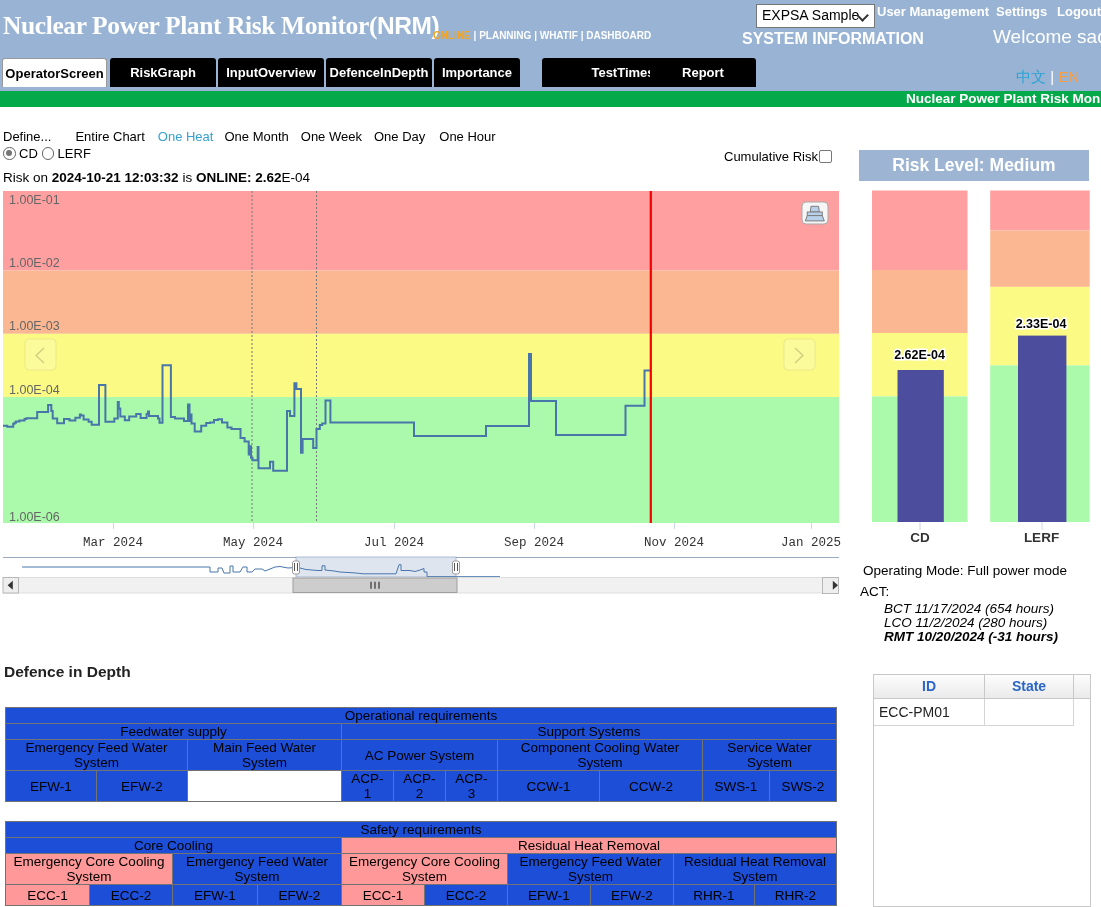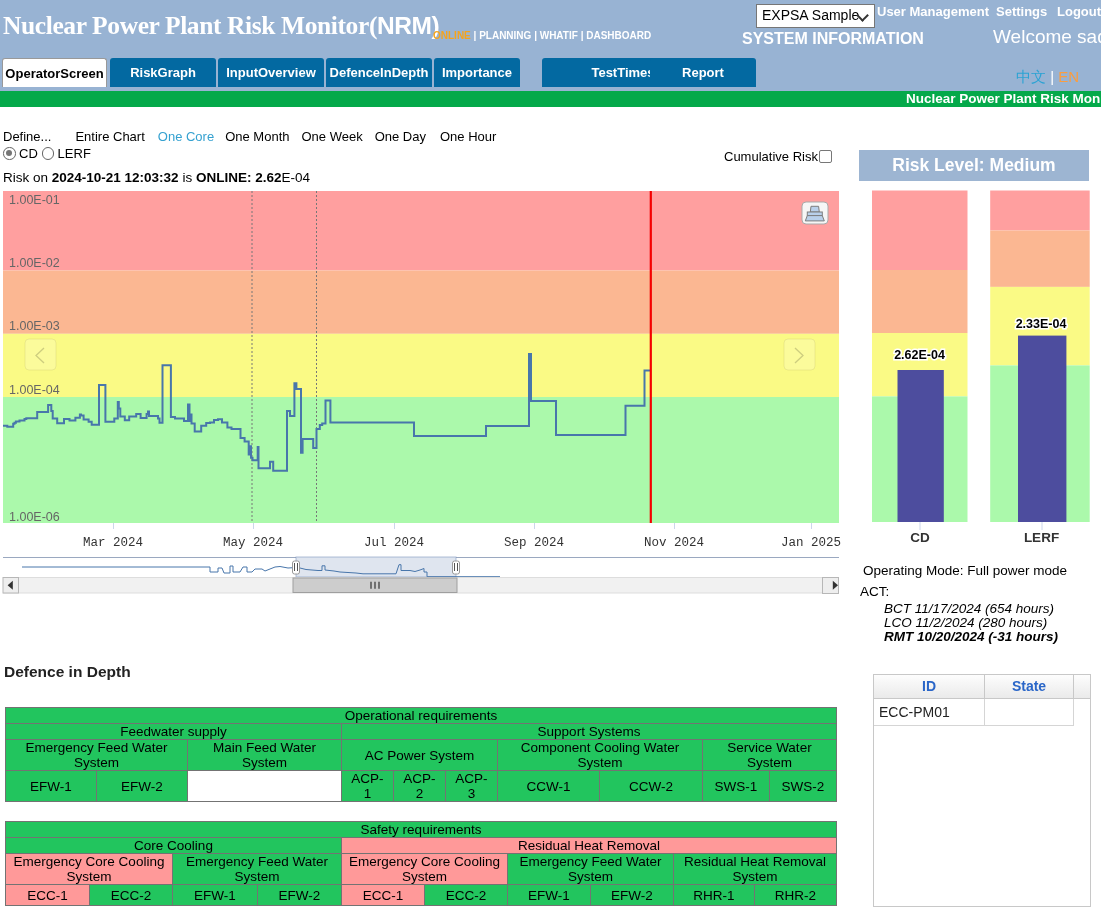--- a/index.html
+++ b/index.html
@@ -14,21 +14,21 @@
 #subln .on{color:#f5a41d;}
 #sysinf{left:742px;top:30px;font-size:16px;font-weight:bold;color:#fff;}
 #sel{left:756px;top:4px;width:112px;height:22px;background:#fff;border:1px solid #767676;
   font-size:14px;color:#000;line-height:20px;padding-left:5px;white-space:nowrap;overflow:hidden;}
 #sel .chev{position:absolute;right:7px;top:6px;width:7px;height:7px;border-right:2px solid #333;border-bottom:2px solid #333;transform:rotate(45deg);}
 #toplinks{left:0;top:4px;font-size:13px;font-weight:bold;color:#fff;white-space:nowrap;}
 #toplinks span{position:absolute;top:0;}
 #welcome{left:993px;top:26px;font-size:19px;color:#fff;white-space:nowrap;}
 .tab{top:58px;height:29px;line-height:29px;text-align:center;font-size:13px;font-weight:bold;
   border-radius:3px 3px 0 0;}
-.tabb{background:#0369a1;color:#fff;}
+.tabb{background:#000000;color:#fff;}
 .tabw{background:#fff;color:#000;border:1px solid #999;border-bottom:none;box-sizing:border-box;}
 #lang{left:1016px;top:68px;font-size:15px;color:#fff;white-space:nowrap;}
 #lang .zh{color:#2ba3d4;}
 #lang .en{color:#fb9d3f;}
 #greenbar{left:0;top:90.5px;width:1101px;height:16.5px;background:#04a94a;overflow:hidden;}
 #greenbar span{position:absolute;left:906px;top:0.5px;color:#fff;font-weight:bold;font-size:13.5px;white-space:nowrap;}
 #links{left:3px;top:129px;font-size:13px;color:#000;white-space:nowrap;}
 #links span{margin-right:0px;}
 #links .oy{color:#35a1d0;}
 #radios{left:3px;top:145.5px;font-size:13px;color:#000;}
@@ -50,21 +50,21 @@
   background:linear-gradient(#fdfdfd,#eaeaea);border-bottom:1px solid #c8c8c8;box-sizing:border-box;}
 #eqhdr div{position:absolute;top:0;height:24px;line-height:23px;text-align:center;
   font-size:14px;font-weight:bold;color:#2a66c8;border-right:1px solid #c8c8c8;box-sizing:border-box;}
 #eqrow{position:absolute;left:0;top:24px;height:27px;}
 #eqrow div{position:absolute;top:0;height:27px;line-height:26px;font-size:14px;color:#222;
   border-right:1px solid #d5d5d5;border-bottom:1px solid #d5d5d5;box-sizing:border-box;}
 #did{left:4px;top:663px;font-size:15.5px;font-weight:bold;color:#222;}
 table.dd{border-collapse:collapse;table-layout:fixed;}
 table.dd td{border:1px solid #737373;text-align:center;font-size:13.5px;color:#000;
   padding:0;line-height:15px;overflow:hidden;}
-td.g{background:#22c55e;}
+td.g{background:#1d4ed8;}
 td.r{background:#ff9999;}
 td.w{background:#ffffff;}
 #tbl1{left:5px;top:707px;}
 #tbl2{left:5px;top:821px;}
 </style>
 </head>
 <body>
 <div id="hdr" class="abs"></div>
 <div id="title" class="abs">Nuclear Power Plant Risk Monitor(<span class="nrm">NRM)</span></div>
 <div id="subln" class="abs"><span class="on">ONLINE</span> | PLANNING | WHATIF | DASHBOARD</div>
@@ -80,21 +80,21 @@
 <div class="abs tab tabb" style="left:110px;width:106px;">RiskGraph</div>
 <div class="abs tab tabb" style="left:218px;width:106px;">InputOverview</div>
 <div class="abs tab tabb" style="left:326px;width:106px;">DefenceInDepth</div>
 <div class="abs tab tabb" style="left:434px;width:86px;">Importance</div>
 <div class="abs tab tabb" style="left:542px;width:106px;padding-left:28px;">TestTimes</div>
 <div class="abs tab tabb" style="left:650px;width:106px;">Report</div>
 <div id="lang" class="abs"><span class="zh">中文</span> | <span class="en">EN</span></div>
 <div id="greenbar" class="abs">
     <span>Nuclear Power Plant Risk Monitor</span>
   </div>
-<div id="links" class="abs"><span style="margin-right:12px;">Define...</span><span style="margin-right:13px;margin-left:12px;">Entire Chart</span><span class="oy" style="margin-right:11px;">One Core</span><span style="margin-right:12px;">One Month</span><span style="margin-right:12px;">One Week</span><span style="margin-right:14px;">One Day</span><span>One Hour</span></div>
+<div id="links" class="abs"><span style="margin-right:12px;">Define...</span><span style="margin-right:13px;margin-left:12px;">Entire Chart</span><span class="oy" style="margin-right:11px;">One Heat</span><span style="margin-right:12px;">One Month</span><span style="margin-right:12px;">One Week</span><span style="margin-right:14px;">One Day</span><span>One Hour</span></div>
 <div id="radios" class="abs"><span class="rad on"></span> CD <span class="rad"></span> LERF</div>
 <div id="cumrisk" class="abs">Cumulative Risk<span class="cb"></span></div>
 <div id="riskon" class="abs">Risk on <b>2024-10-21 12:03:32</b> is <b>ONLINE: 2.62</b>E-04</div>
 
 <svg class="abs" style="left:0;top:185px;" width="845" height="415" viewBox="0 185 845 415">
 <rect x="3" y="191" width="836" height="79.5" fill="#ff9f9f"></rect>
 <rect x="3" y="270.5" width="836" height="63.3" fill="#fbb792"></rect>
 <rect x="3" y="333.8" width="836" height="63.2" fill="#fafa85"></rect>
 <rect x="3" y="397" width="836" height="126" fill="#abf9ab"></rect>
 <g stroke="#ccd6eb" stroke-width="1">

